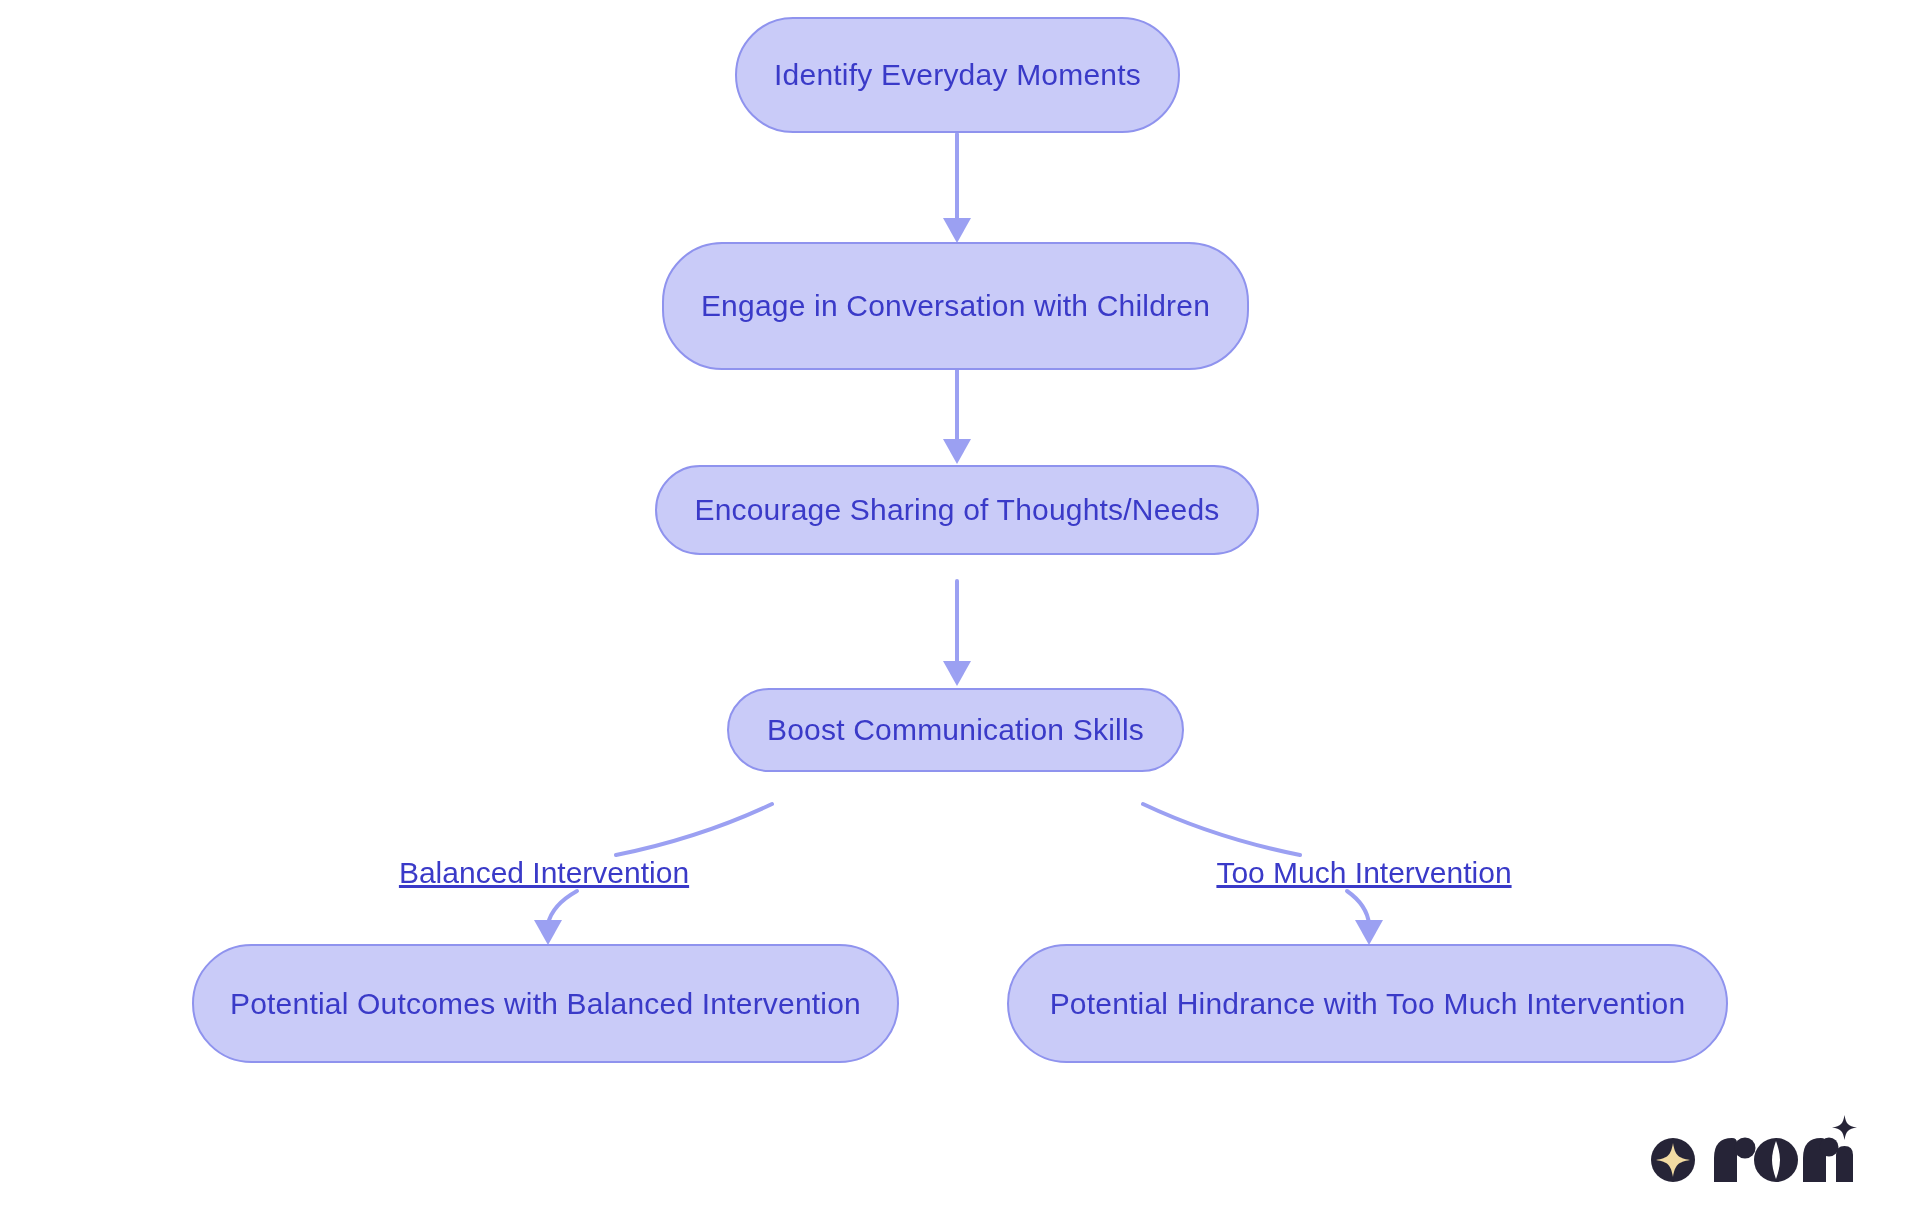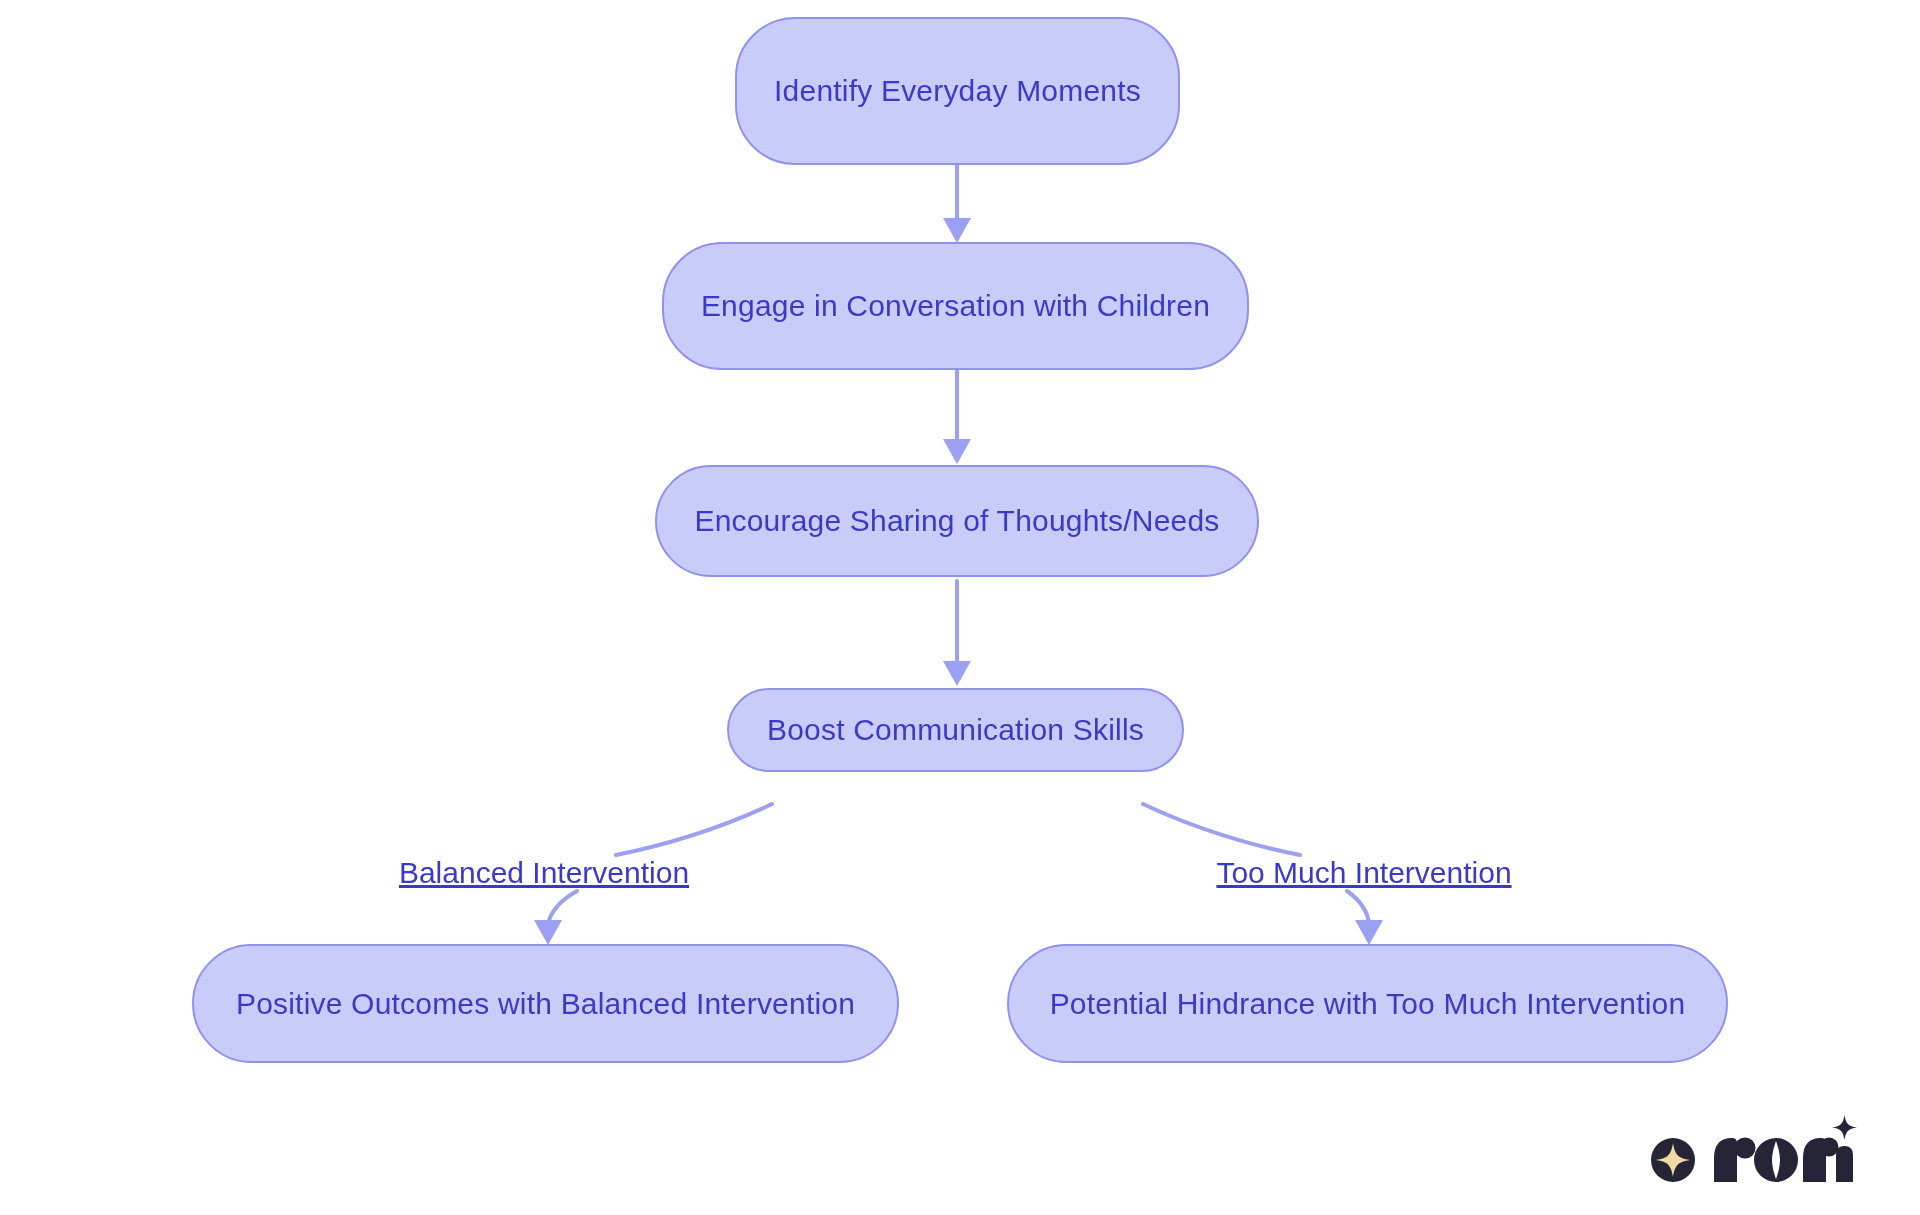--- a/index.html
+++ b/index.html
@@ -34,23 +34,23 @@
     text-align: center;
     background: var(--node-fill, #c9cbf8);
     border: 2px solid var(--node-border, #8f93ee);
     border-radius: 60px;
     color: var(--node-text, #3a3ac8);
     font-size: 30px;
     font-weight: 500;
     letter-spacing: 0.2px;
     white-space: nowrap;
   }
-  #node-identify  { left: 735px;  top: 17px;  width: 445px; height: 148px; }
+  #node-identify  { left: 735px;  top: 17px;  width: 445px; height: 116px; }
   #node-engage    { left: 662px;  top: 242px; width: 587px; height: 128px; }
-  #node-encourage { left: 655px;  top: 465px; width: 604px; height: 112px; }
+  #node-encourage { left: 655px;  top: 465px; width: 604px; height: 90px; }
   #node-boost     { left: 727px;  top: 688px; width: 457px; height: 84px; }
   #node-positive  { left: 192px;  top: 944px; width: 707px; height: 119px; }
   #node-hindrance { left: 1007px; top: 944px; width: 721px; height: 119px; }
 
   .edge-label {
     position: absolute;
     transform: translate(-50%, -50%);
     color: var(--edge-label-text, #3a3ac8);
     font-size: 30px;
     font-weight: 500;
@@ -112,21 +112,21 @@
 
   <div class="node" id="node-encourage">
     <span>Encourage Sharing of Thoughts/Needs</span>
   </div>
 
   <div class="node" id="node-boost">
     <span>Boost Communication Skills</span>
   </div>
 
   <div class="node" id="node-positive">
-    <span>Positive Outcomes with Balanced Intervention</span>
+    <span>Potential Outcomes with Balanced Intervention</span>
   </div>
 
   <div class="node" id="node-hindrance">
     <span>Potential Hindrance with Too Much Intervention</span>
   </div>
 
   <div class="edge-label" id="edge-label-balanced">Balanced Intervention</div>
 
   <div class="edge-label" id="edge-label-toomuch">Too Much Intervention</div>
 

